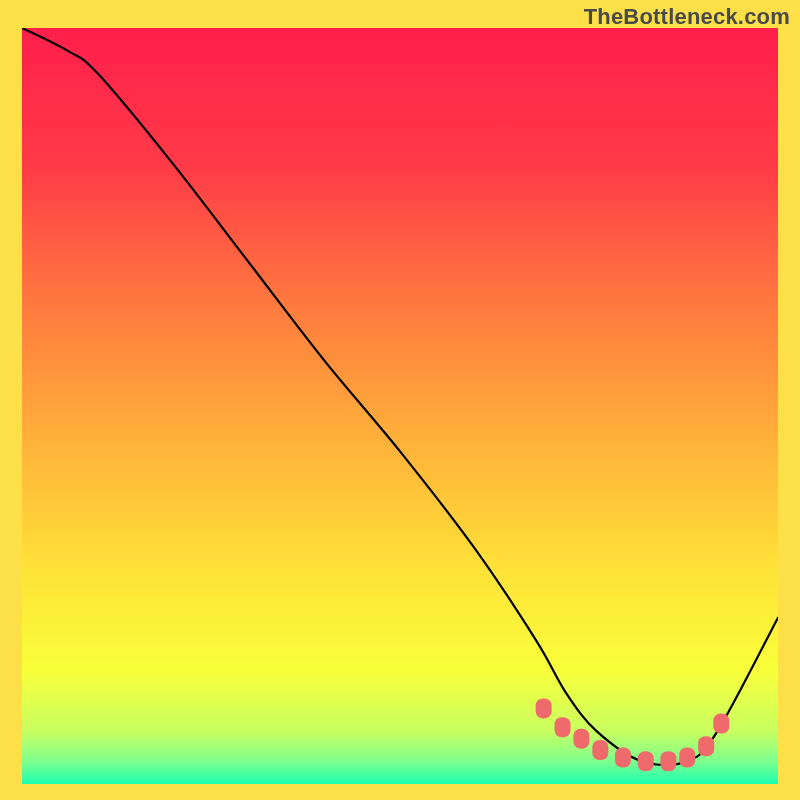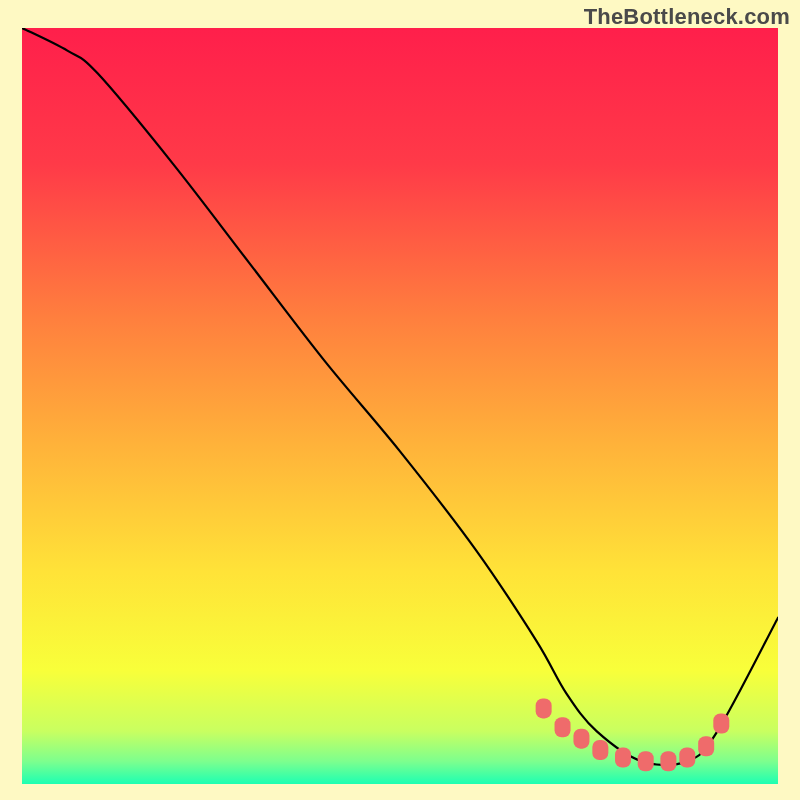--- a/index.html
+++ b/index.html
@@ -8,21 +8,21 @@
     width: 800px;
     height: 800px;
     background: #000;
     overflow: hidden;
     font-family: Arial, Helvetica, sans-serif;
   }
   .frame {
     position: relative;
     width: 800px;
     height: 800px;
-    background: #fef9c3;
+    background: #fde047;
   }
   .watermark {
     position: absolute;
     top: 4px;
     right: 10px;
     color: #4a4a4a;
     font-size: 22px;
     font-weight: 600;
     letter-spacing: 0.2px;
     user-select: none;

